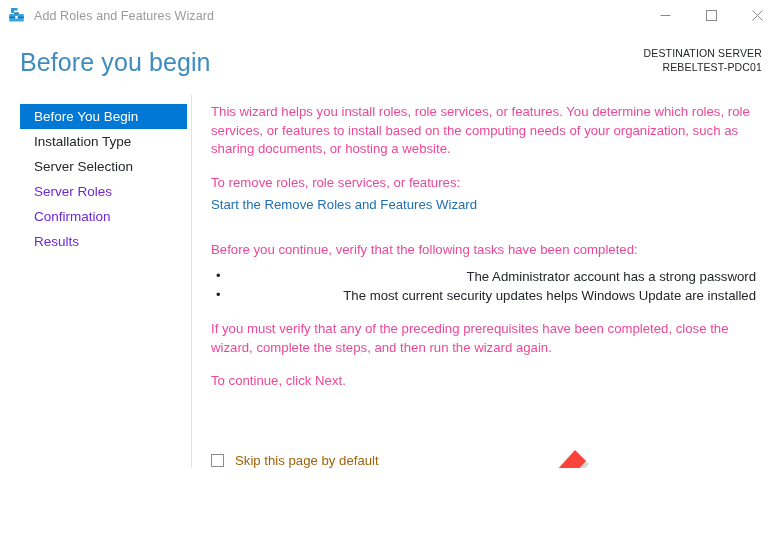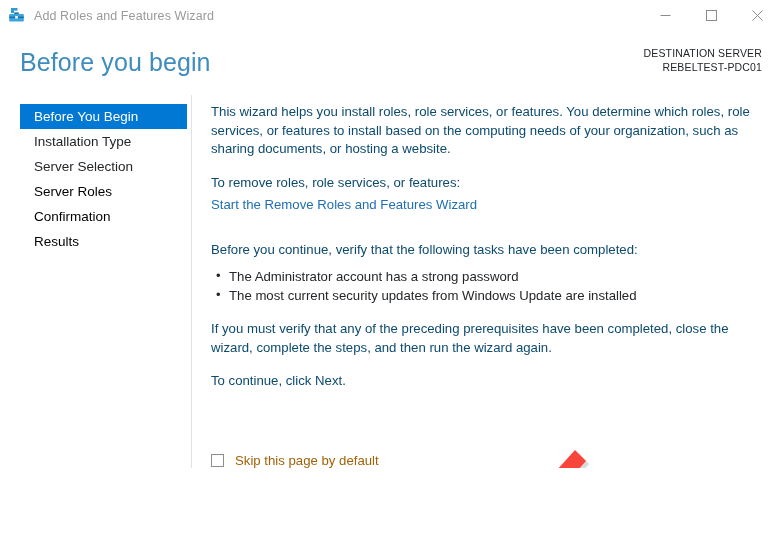--- a/index.html
+++ b/index.html
@@ -120,53 +120,54 @@
     font-size: 13.5px;
     color: #23262a;
     white-space: nowrap;
     box-sizing: border-box;
   }
   .nav-item.selected {
     background: #0078d4;
     color: #ffffff;
   }
   .nav-item.disabled {
-    color: #000000;
+    color: #6d28d9;
   }
 
   .content {
     position: absolute;
     left: 193px;
     top: 0;
     right: 0;
     height: 414px;
   }
   .content-inner {
     padding: 8px 24px 0 18px;
   }
   .para {
     font-size: 13.2px;
-    color: #0c4a6e;
+    color: #ec4899;
     line-height: 18.5px;
     margin: 0 0 15px 0;
     max-width: 560px;
   }
   .para.tight { margin-bottom: 3px; }
   .link {
     font-size: 13.2px;
     color: #1f6fb2;
     line-height: 18.5px;
     margin: 0 0 15px 0;
     cursor: pointer;
     display: inline-block;
   }
   .bullets {
     margin: 0 0 15px 0;
     padding: 0;
     list-style: none;
+    text-align: right;
   }
   .bullets li {
     font-size: 13.2px;
     color: #23262a;
     line-height: 19px;
     padding-left: 18px;
     position: relative;
   }
   .bullets li::before {
     content: "\2022";
@@ -309,21 +310,21 @@
       <div class="content-inner">
         <p class="para">This wizard helps you install roles, role services, or features. You determine which roles, role services, or features to install based on the computing needs of your organization, such as sharing documents, or hosting a website.</p>
 
         <p class="para tight">To remove roles, role services, or features:</p>
         <a class="link">Start the Remove Roles and Features Wizard</a>
 
         <p class="para tight" style="margin-top:11px;margin-bottom:8px;">Before you continue, verify that the following tasks have been completed:</p>
 
         <ul class="bullets">
           <li>The Administrator account has a strong password</li>
-          <li>The most current security updates from Windows Update are installed</li>
+          <li>The most current security updates helps Windows Update are installed</li>
         </ul>
 
         <p class="para">If you must verify that any of the preceding prerequisites have been completed, close the wizard, complete the steps, and then run the wizard again.</p>
         <p class="para">To continue, click Next.</p>
       </div>
 
       <div class="checkbox-row">
         <span class="checkbox-box"></span>
         <span class="checkbox-label">Skip this page by default</span>
       </div>

